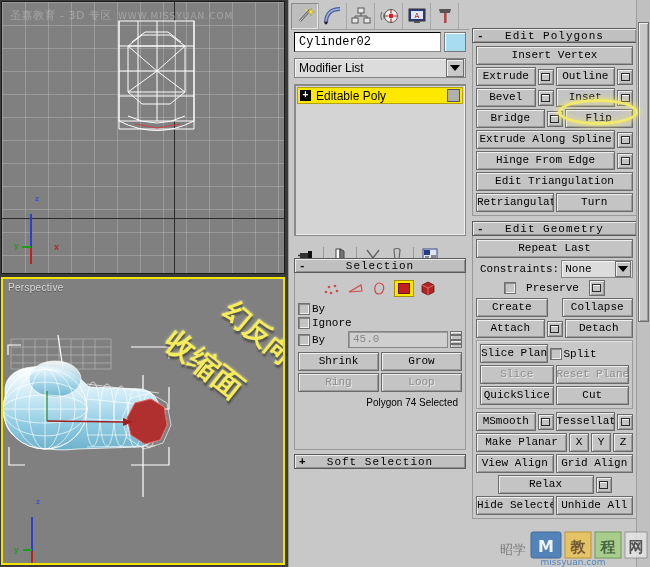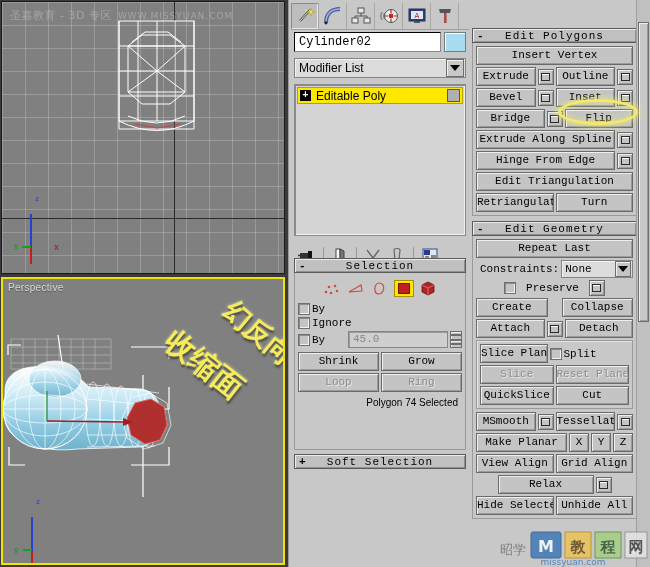--- a/index.html
+++ b/index.html
@@ -650,22 +650,22 @@
                   <div class="caret-d-s"></div>
                 </div>
             </div>
           </div>
 
           <div class="row" style="margin-top:4px;">
             <div class="mb" style="flex:1;">Shrink</div>
             <div class="mb" style="flex:1;">Grow</div>
           </div>
           <div class="row">
+            <div class="mb dis" style="flex:1;">Ring</div>
             <div class="mb dis" style="flex:1;">Loop</div>
-            <div class="mb dis" style="flex:1;">Ring</div>
           </div>
 
           <div id="sel-status">Polygon 74 Selected</div>
         </div>
 
         <div class="ro-head" style="margin-top:4px;">
           <span class="sign">+</span>
           <span class="ttl">Soft Selection</span>
         </div>
       </div>

